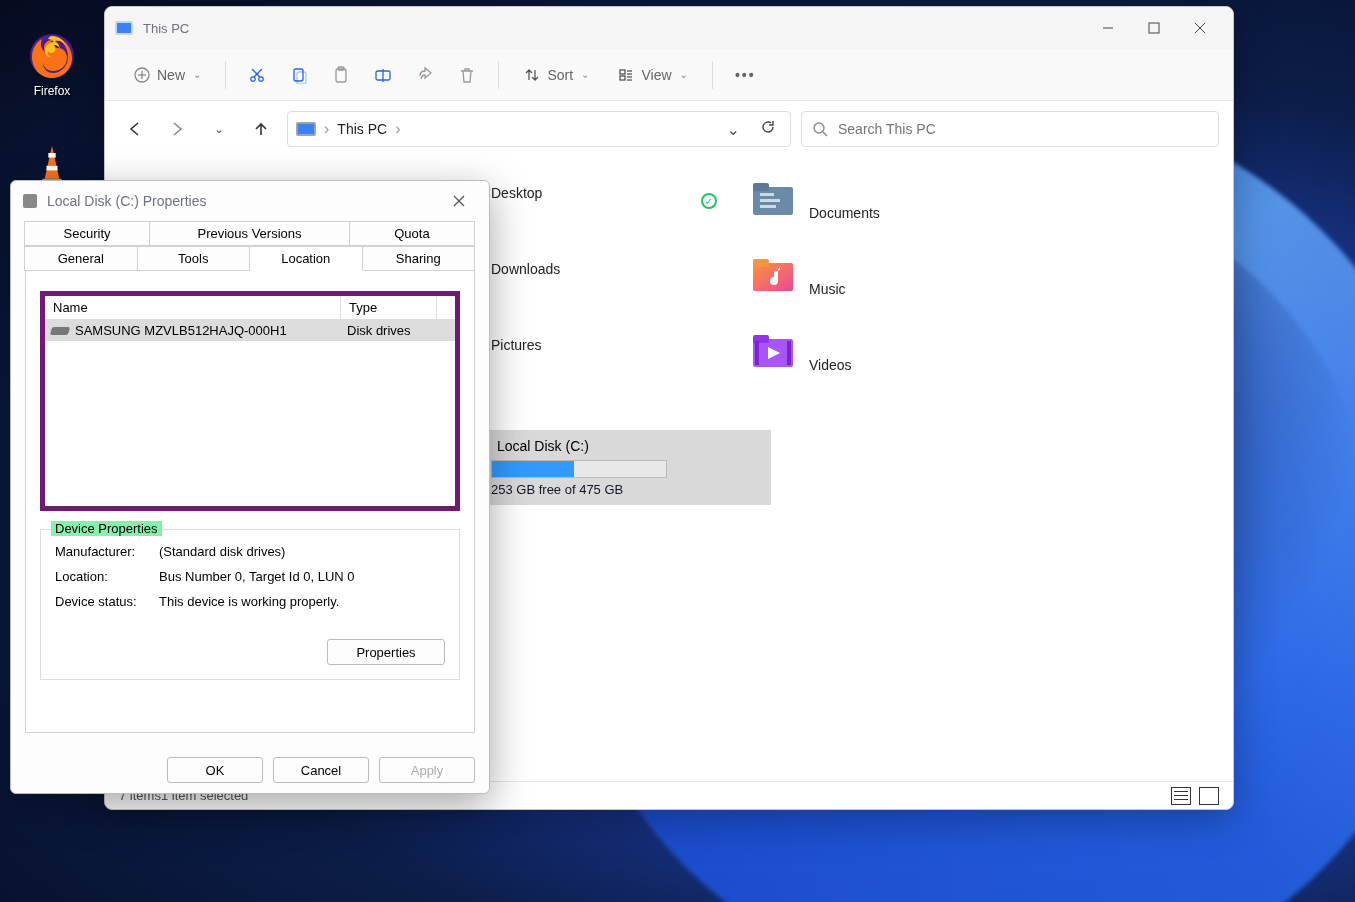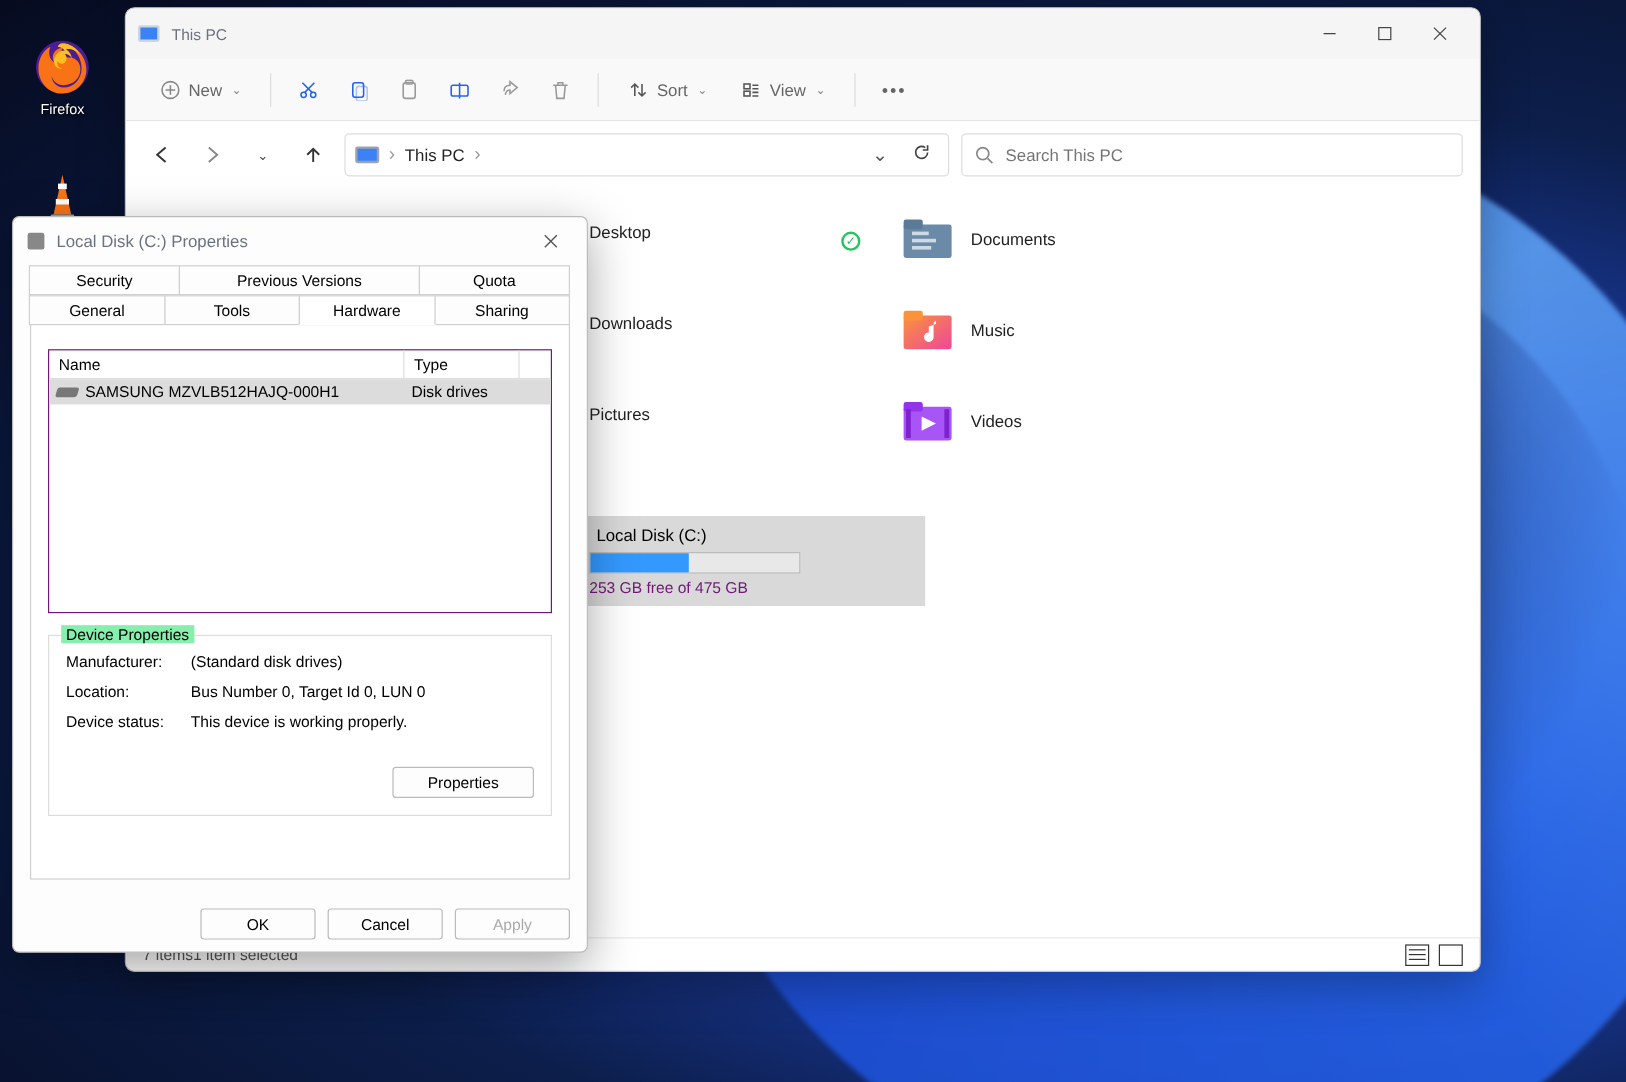--- a/index.html
+++ b/index.html
@@ -44,30 +44,30 @@
 .addrbar{flex:0 0 504px;height:36px;border:1px solid #ddd;border-radius:4px;display:flex;align-items:center;padding:0 8px;gap:8px;}
 .addrbar .pcic{width:20px;height:14px;background:#3b82f6;border:2px solid #9ca3af;border-radius:2px;}
 .addrbar .crumb{font-size:14px;color:#222;}
 .addrbar .gt{color:#999;}
 .addrbar .flex{flex:1;}
 .addrbar .refresh,.addrbar .drop{color:#555;padding:0 6px;}
 .searchbox{flex:1;height:36px;border:1px solid #ddd;border-radius:4px;display:flex;align-items:center;padding:0 10px;gap:10px;color:#888;}
 .searchbox input{border:none;outline:none;font-size:14px;flex:1;color:#333;}
 
 .content{flex:1;position:relative;background:#fff;}
-.folder-row{position:absolute;display:flex;align-items:center;gap:12px;}
+.folder-row{position:absolute;display:flex;align-items:flex-end;gap:12px;}
 .folder-row .fic{width:48px;height:44px;display:flex;align-items:center;justify-content:center;}
 .folder-row .fname{font-size:14px;color:#222;}
 .sync-ok{width:16px;height:16px;border:2px solid #22c55e;border-radius:50%;display:flex;align-items:center;justify-content:center;color:#22c55e;font-size:10px;}
 
 .disk-item{position:absolute;left:378px;top:273px;width:288px;padding:8px;background:#d9d9d9;}
 .disk-item .dname{font-size:14px;margin-bottom:6px;}
 .disk-bar{width:176px;height:18px;border:1px solid #bbb;background:#e8e8e8;position:relative;margin-bottom:4px;}
 .disk-bar .fill{position:absolute;left:0;top:0;bottom:0;width:47%;background:#3399ff;}
-.disk-free{font-size:13px;color:#701a75;}
+.disk-free{font-size:13px;color:#0f172a;}
 
 .statusbar{height:28px;border-top:1px solid #e5e5e5;display:flex;align-items:center;padding:0 14px;font-size:13px;color:#555;}
 .statusbar .viewbtns{margin-left:auto;display:flex;gap:8px;color:#333;}
 .viewbtn{width:20px;height:18px;border:1px solid currentColor;display:flex;}
 
 
 .propdlg{
   position:absolute;left:10px;top:180px;width:480px;height:614px;
   background:#fdfdfd;border:1px solid #bbb;border-radius:6px;box-shadow:0 12px 40px rgba(0,0,0,.35);
   display:flex;flex-direction:column;
@@ -76,21 +76,21 @@
 .propdlg .dtitle{color:#6b7280;font-size:14px;}
 .propdlg .dclose{margin-left:auto;width:36px;height:30px;display:flex;align-items:center;justify-content:center;color:#555;}
 .dlgbody{flex:1;padding:0 14px 14px;display:flex;flex-direction:column;}
 .tabs{display:flex;flex-wrap:wrap;align-items:flex-end;}
 .tabrow{display:flex;width:100%;}
 .tab{flex:1;border:1px solid #d0d0d0;border-bottom:none;background:#fdfdfd;font-size:13px;text-align:center;padding:4px 0;margin-left:-1px;}
 .tabrow:first-child .tab{border-bottom:1px solid #d0d0d0;}
 .tab.active{background:#fff;position:relative;z-index:2;border-bottom:1px solid #fff;}
 .tabpage{border:1px solid #d0d0d0;margin-top:-1px;flex:1;padding:14px;background:#fff;position:relative;}
 .fs13{font-size:13px;}
-.drives-list{border:1px solid #701a75;height:220px;margin-top:6px;background:#fff;}
+.drives-list{border:5px solid #701a75;height:220px;margin-top:6px;background:#fff;}
 .dl-head{display:flex;border-bottom:1px solid #ddd;font-size:13px;}
 .dl-head .c1{width:296px;padding:4px 8px;border-right:1px solid #ddd;}
 .dl-head .c2{width:96px;padding:4px 8px;border-right:1px solid #ddd;}
 .dl-row{display:flex;font-size:13px;background:#dcdcdc;}
 .dl-row .c1{width:296px;padding:3px 6px;display:flex;align-items:center;gap:6px;text-align:center;}
 .dl-row .c2{width:96px;padding:3px 6px;}
 .hddic{width:18px;height:8px;background:#777;border-radius:2px;transform:skewX(-16deg);}
 
 .groupbox{border:1px solid #ddd;margin-top:18px;padding:14px;position:relative;}
 .groupbox .gtitle{position:absolute;left:10px;top:-9px;background:#86efac;padding:0 4px;font-size:13px;}
@@ -355,21 +355,21 @@
   <div class="dlgbody">
     <div class="tabs">
       <div class="tabrow">
         <div class="tab">Security</div>
         <div class="tab" style="flex:1.6">Previous Versions</div>
         <div class="tab">Quota</div>
       </div>
       <div class="tabrow">
         <div class="tab">General</div>
         <div class="tab">Tools</div>
-        <div class="tab active">Hardware</div>
+        <div class="tab active">Location</div>
         <div class="tab">Sharing</div>
       </div>
     </div>
     <div class="tabpage">
       <div class="drives-list">
         <div class="dl-head">
           <div class="c1">Name</div>
           <div class="c2">Type</div>
         </div>
         <div class="dl-row">

